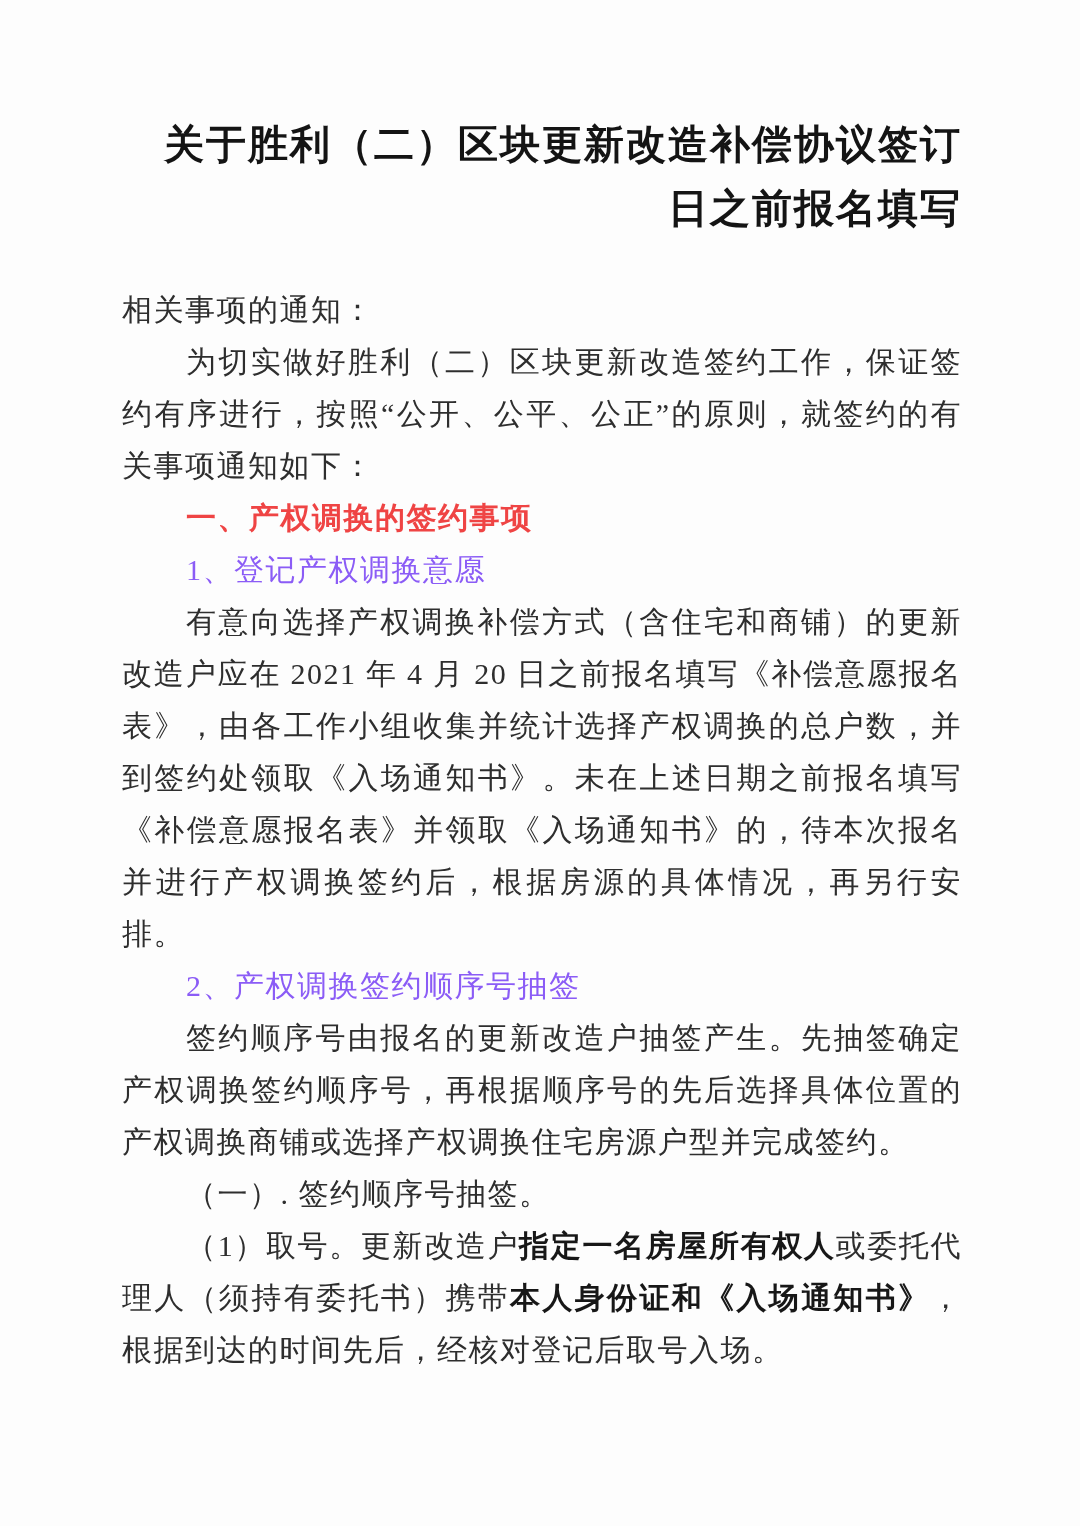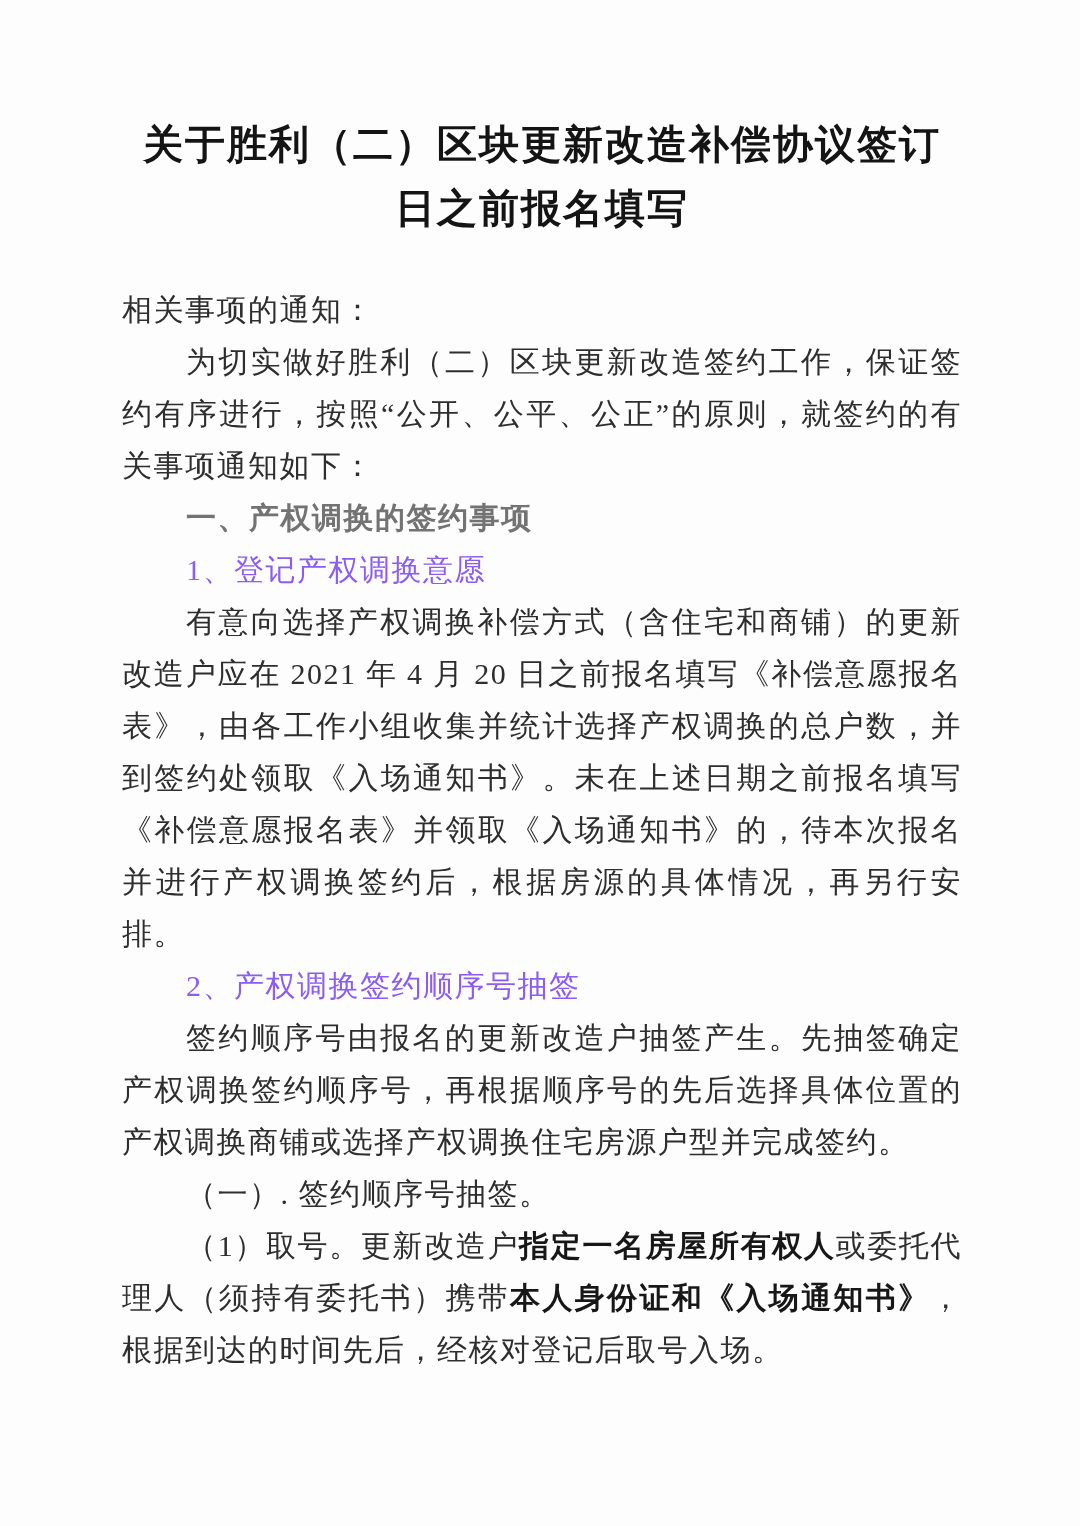--- a/index.html
+++ b/index.html
@@ -21,40 +21,40 @@
   .doc-title {
     margin: 0 0 44px 0;
     text-align: center;
     font-family: "Liberation Sans", "DejaVu Sans", sans-serif;
     font-weight: 700;
     font-size: 40px;
     line-height: 64px;
     letter-spacing: 2px;
     color: #141414;
   }
-  .title-line { display: block; }
+  .title-line { display: block; text-align: right; }
   .salutation,
   .para,
   .section-heading,
   .item-heading {
     margin: 0;
     font-size: 30px;
     line-height: 52px;
     letter-spacing: 1.5px;
     text-align: justify;
     text-justify: inter-character;
     font-weight: 400;
   }
   .salutation { text-indent: 0; }
   .para { text-indent: 64px; }
   .section-heading {
     font-weight: 700;
     text-indent: 64px;
     font-family: "Liberation Sans", "DejaVu Sans", sans-serif;
-    color: #737373;
+    color: #ef4444;
   }
   .item-heading {
     font-weight: 400;
     text-indent: 64px;
     color: #8b5cf6;
   }
   .emph {
     font-weight: 700;
     font-family: "Liberation Sans", "DejaVu Sans", sans-serif;
     color: #171717;

